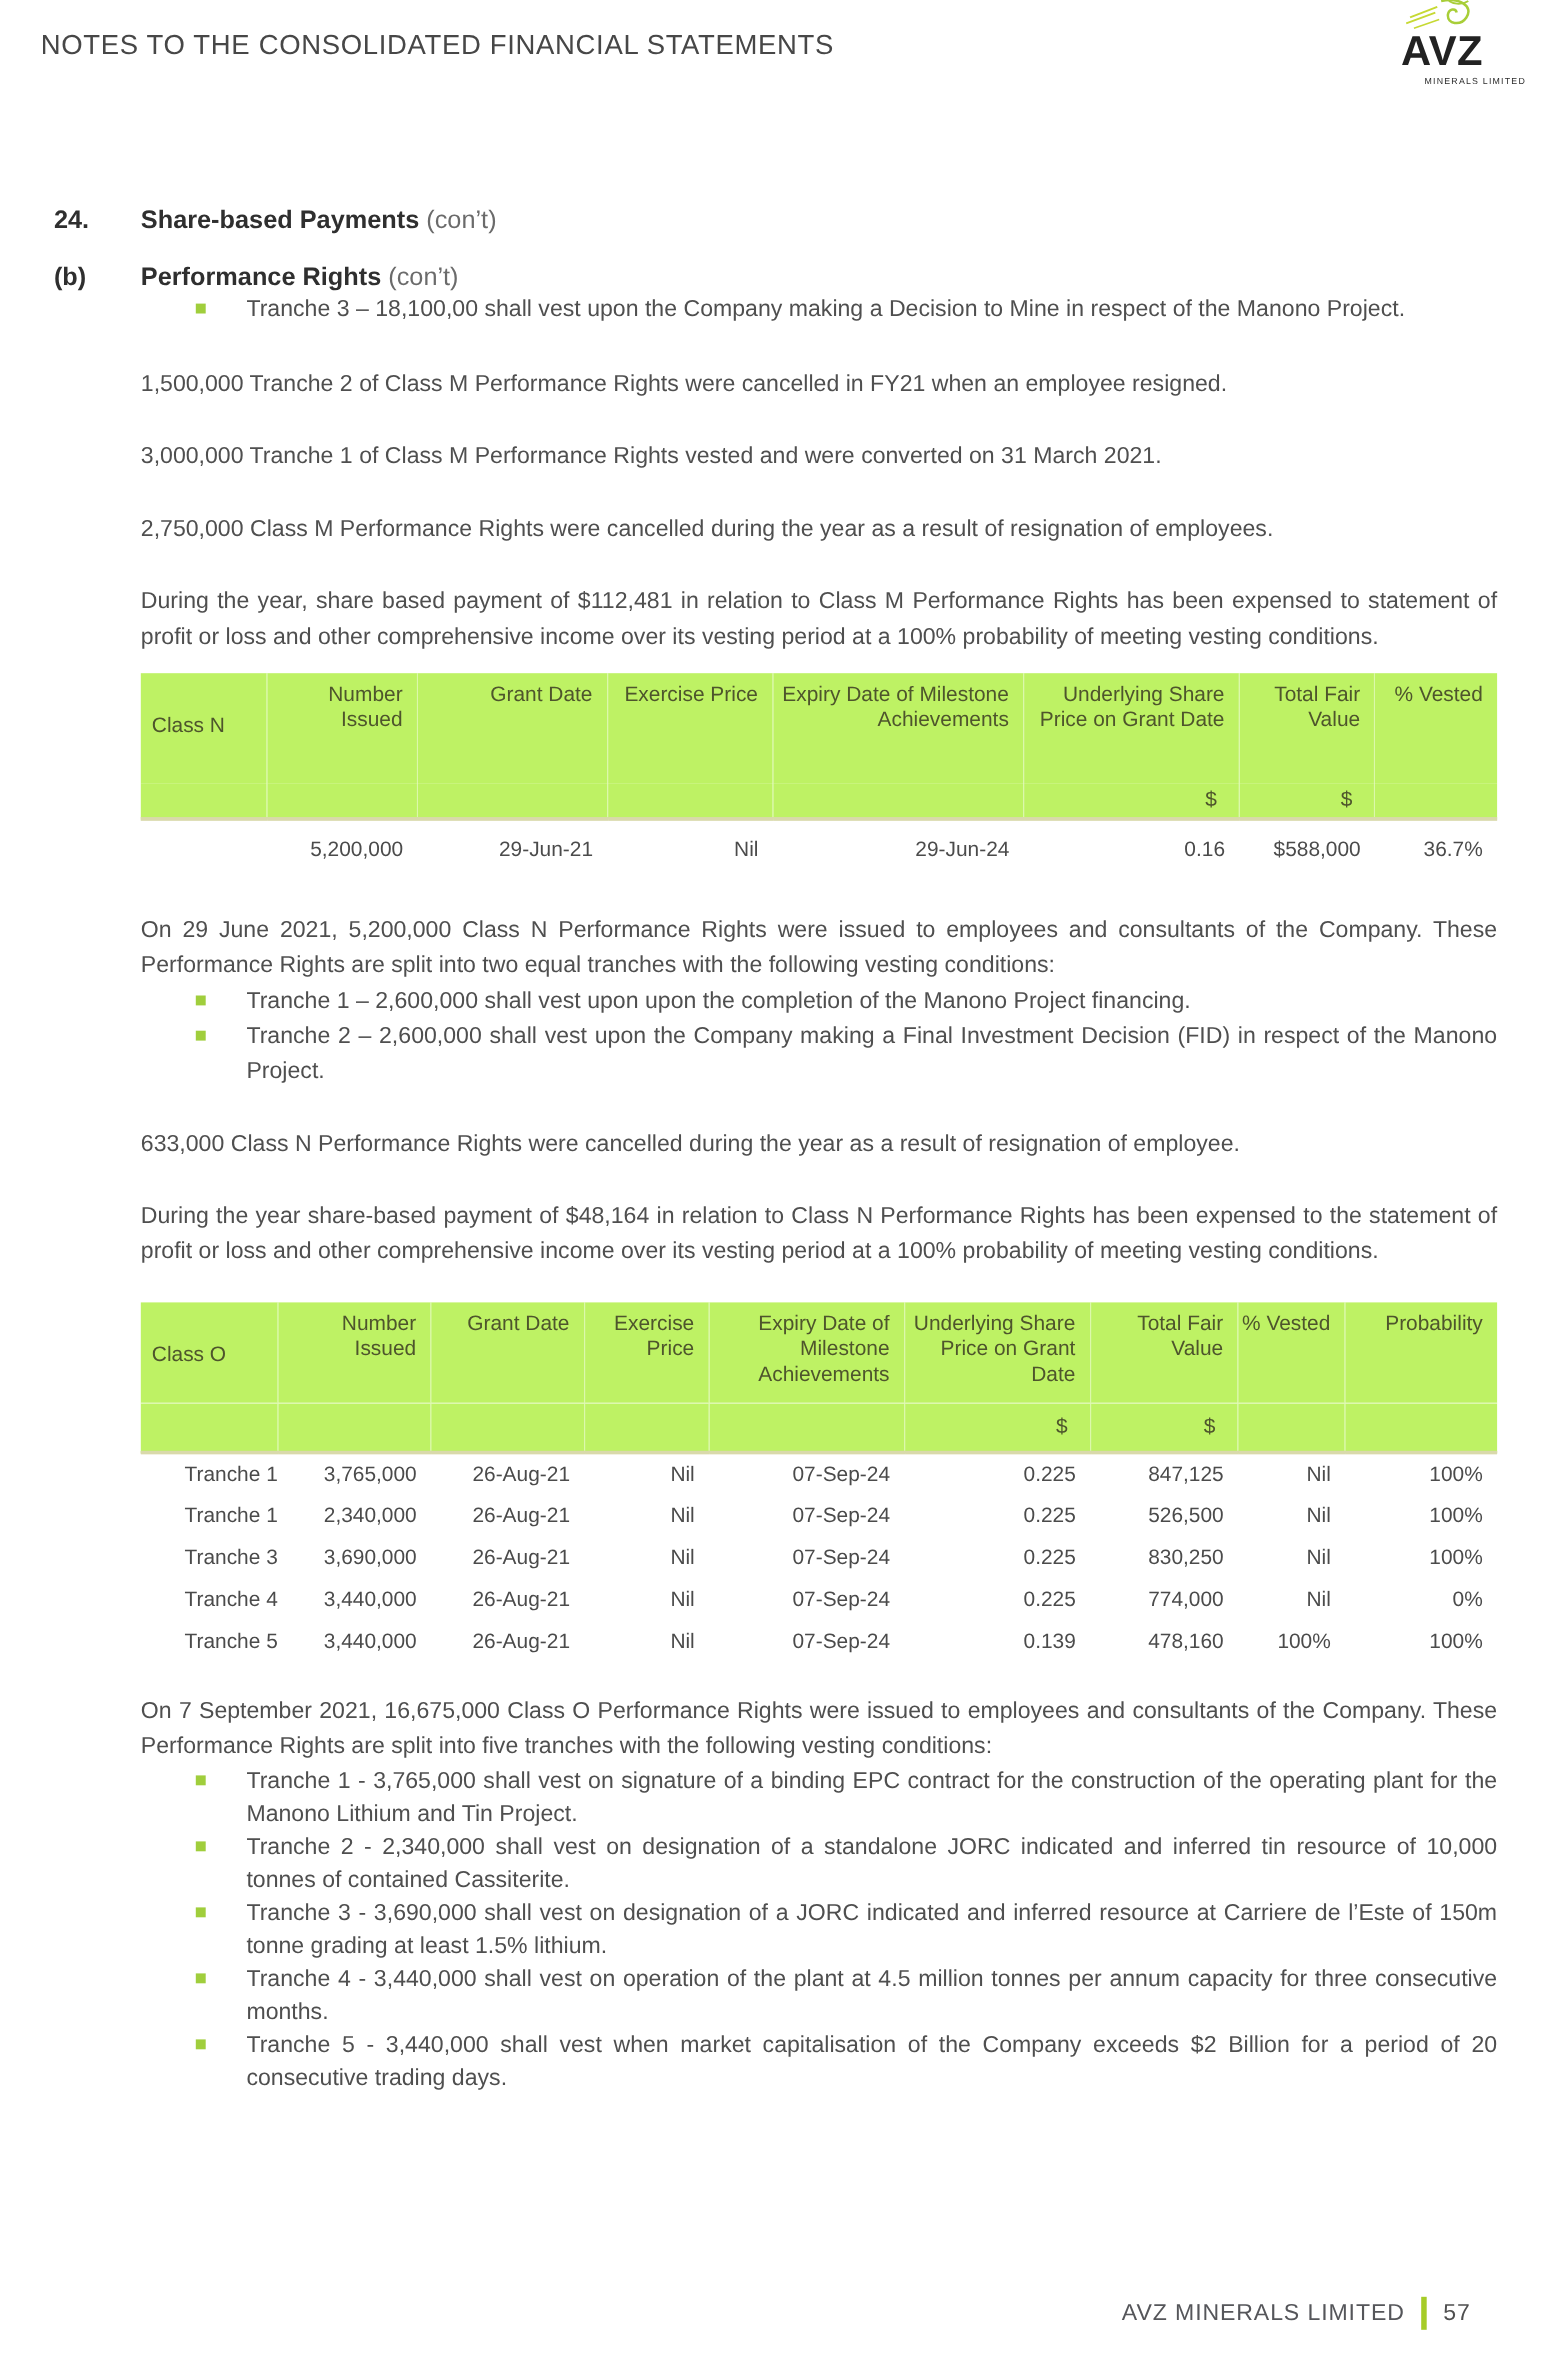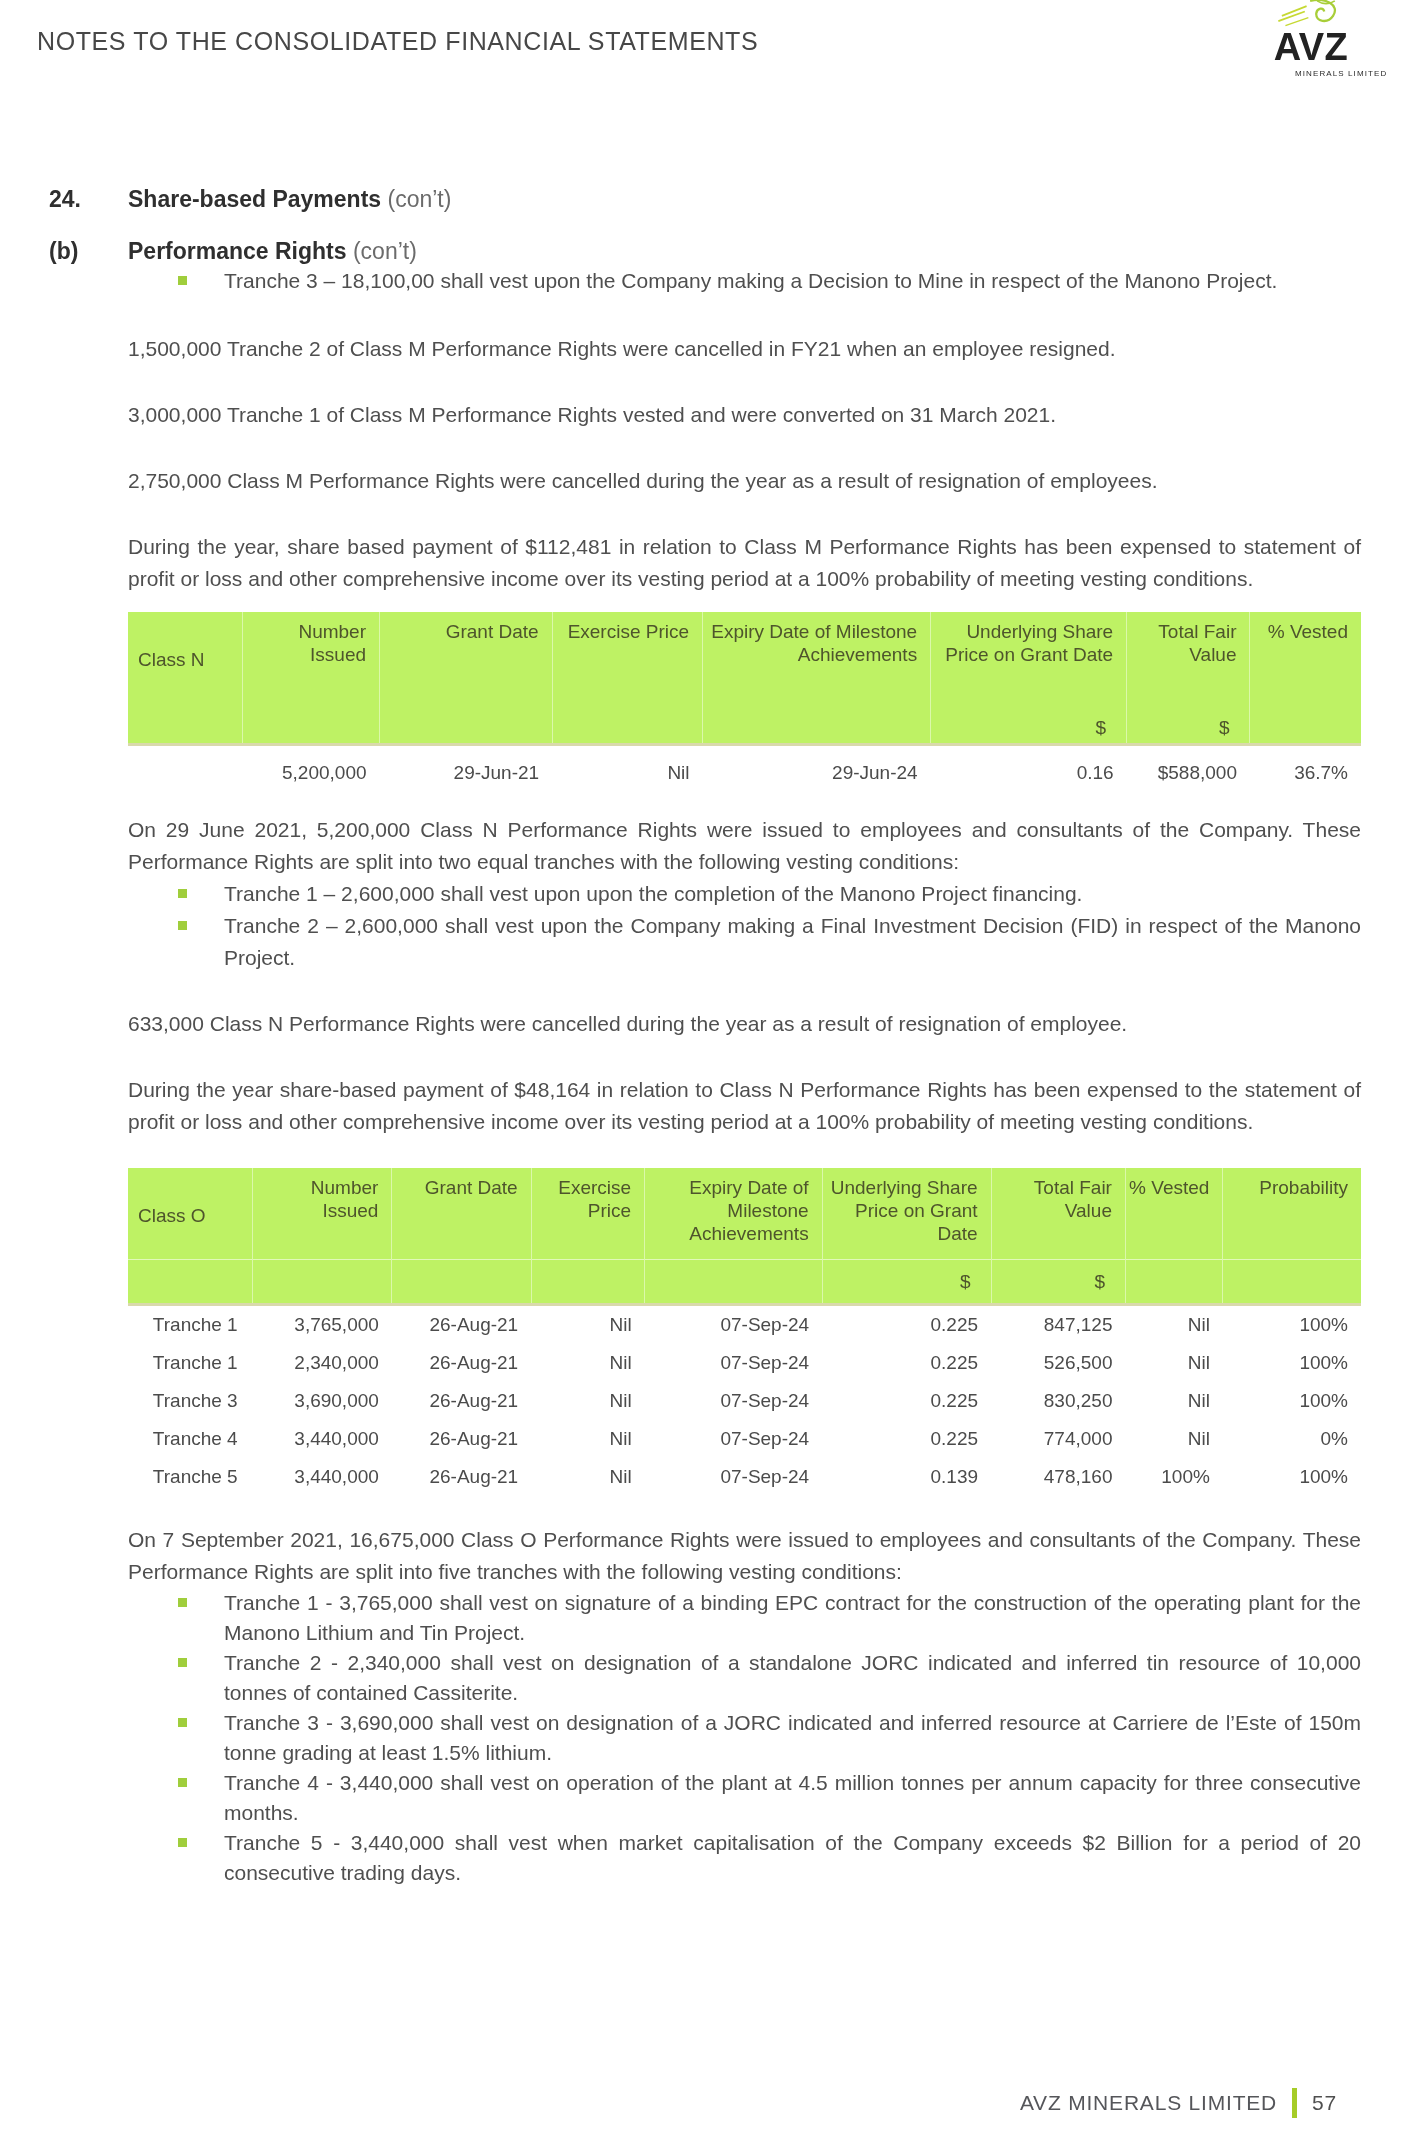--- a/index.html
+++ b/index.html
@@ -17,21 +17,21 @@
   .logo-name{font-size:38px;font-weight:bold;color:#222222;letter-spacing:.5px;line-height:1;margin-top:-2px;}
   .logo-sub{font-size:8px;letter-spacing:1.1px;color:#2b2b2b;margin-top:3px;white-space:nowrap;margin-left:32px;}
   
   .content{position:absolute;top:185px;left:128px;width:1233px;font-size:21px;line-height:32px;}
   h2,h3{position:relative;margin:0;font-size:23px;line-height:28px;color:#2f2f2f;font-weight:bold;}
   h3{margin-top:24px;}
   .h-num{position:absolute;left:-79px;top:0;font-weight:bold;color:#2f2f2f;}
   .cont{font-weight:normal;color:#6b6b6b;}
   p{margin:34px 0 0 0;}
   .justify{text-align:justify;}
-  .mt17{margin-top:17px;}.mt18{margin-top:14px;}.mt24{margin-top:24px;}
+  .mt17{margin-top:17px;}.mt18{margin-top:30px;}.mt24{margin-top:24px;}
   .mt28{margin-top:28px;}.mt30{margin-top:30px;}.mt32{margin-top:32px;}
   .mt36{margin-top:36px;}.mt40{margin-top:40px;}
   ul.bullets{list-style:none;margin:0;padding:0;}
   ul.bullets li{position:relative;padding-left:96px;margin:0;text-align:justify;}
   ul.bullets li .bullet-marker{
     position:absolute;left:50px;top:11px;width:9px;height:9px;background:#a0ce3c;display:block;
   }
   ul.small-lh li{line-height:30px;}
   ul.small-lh li .bullet-marker{top:10px;}
   
@@ -44,21 +44,21 @@
   thead th.first{text-align:left;padding:36px 0 0 10px;}
   tr.titles-n{height:100px;}
   tr.dollars-n{height:32px;}
   tr.titles-o{height:92px;}
   tr.dollars-o{height:45px;}
   tr.dollars-n th,tr.dollars-o th{
     vertical-align:middle;padding:0 20px 0 0;border-bottom:3px solid #d9d9ab;
   }
   tr.dollars-o th{border-top:1px solid rgba(255,255,255,.55);}
   tbody td{font-size:19px;color:#4b4b4b;text-align:right;padding:0 13px 0 0;vertical-align:middle;}
-  tbody td.first{text-align:center;padding:0 0 0 10px;margin-top:48px;}
+  tbody td.first{text-align:right;padding:0 0 0 10px;margin-top:48px;}
   table.tn tbody td{height:54px;}
   table.to tbody td{height:38px;}
   
   .page-footer{
     position:absolute;top:2088px;right:74px;display:flex;align-items:center;
     font-size:21px;letter-spacing:.8px;color:#55565a;
   }
   .footer-bar{width:5px;height:30px;background:#a6cc28;margin:0 15px;}
   .footer-page{color:#4f4f4f;}
 </style>

